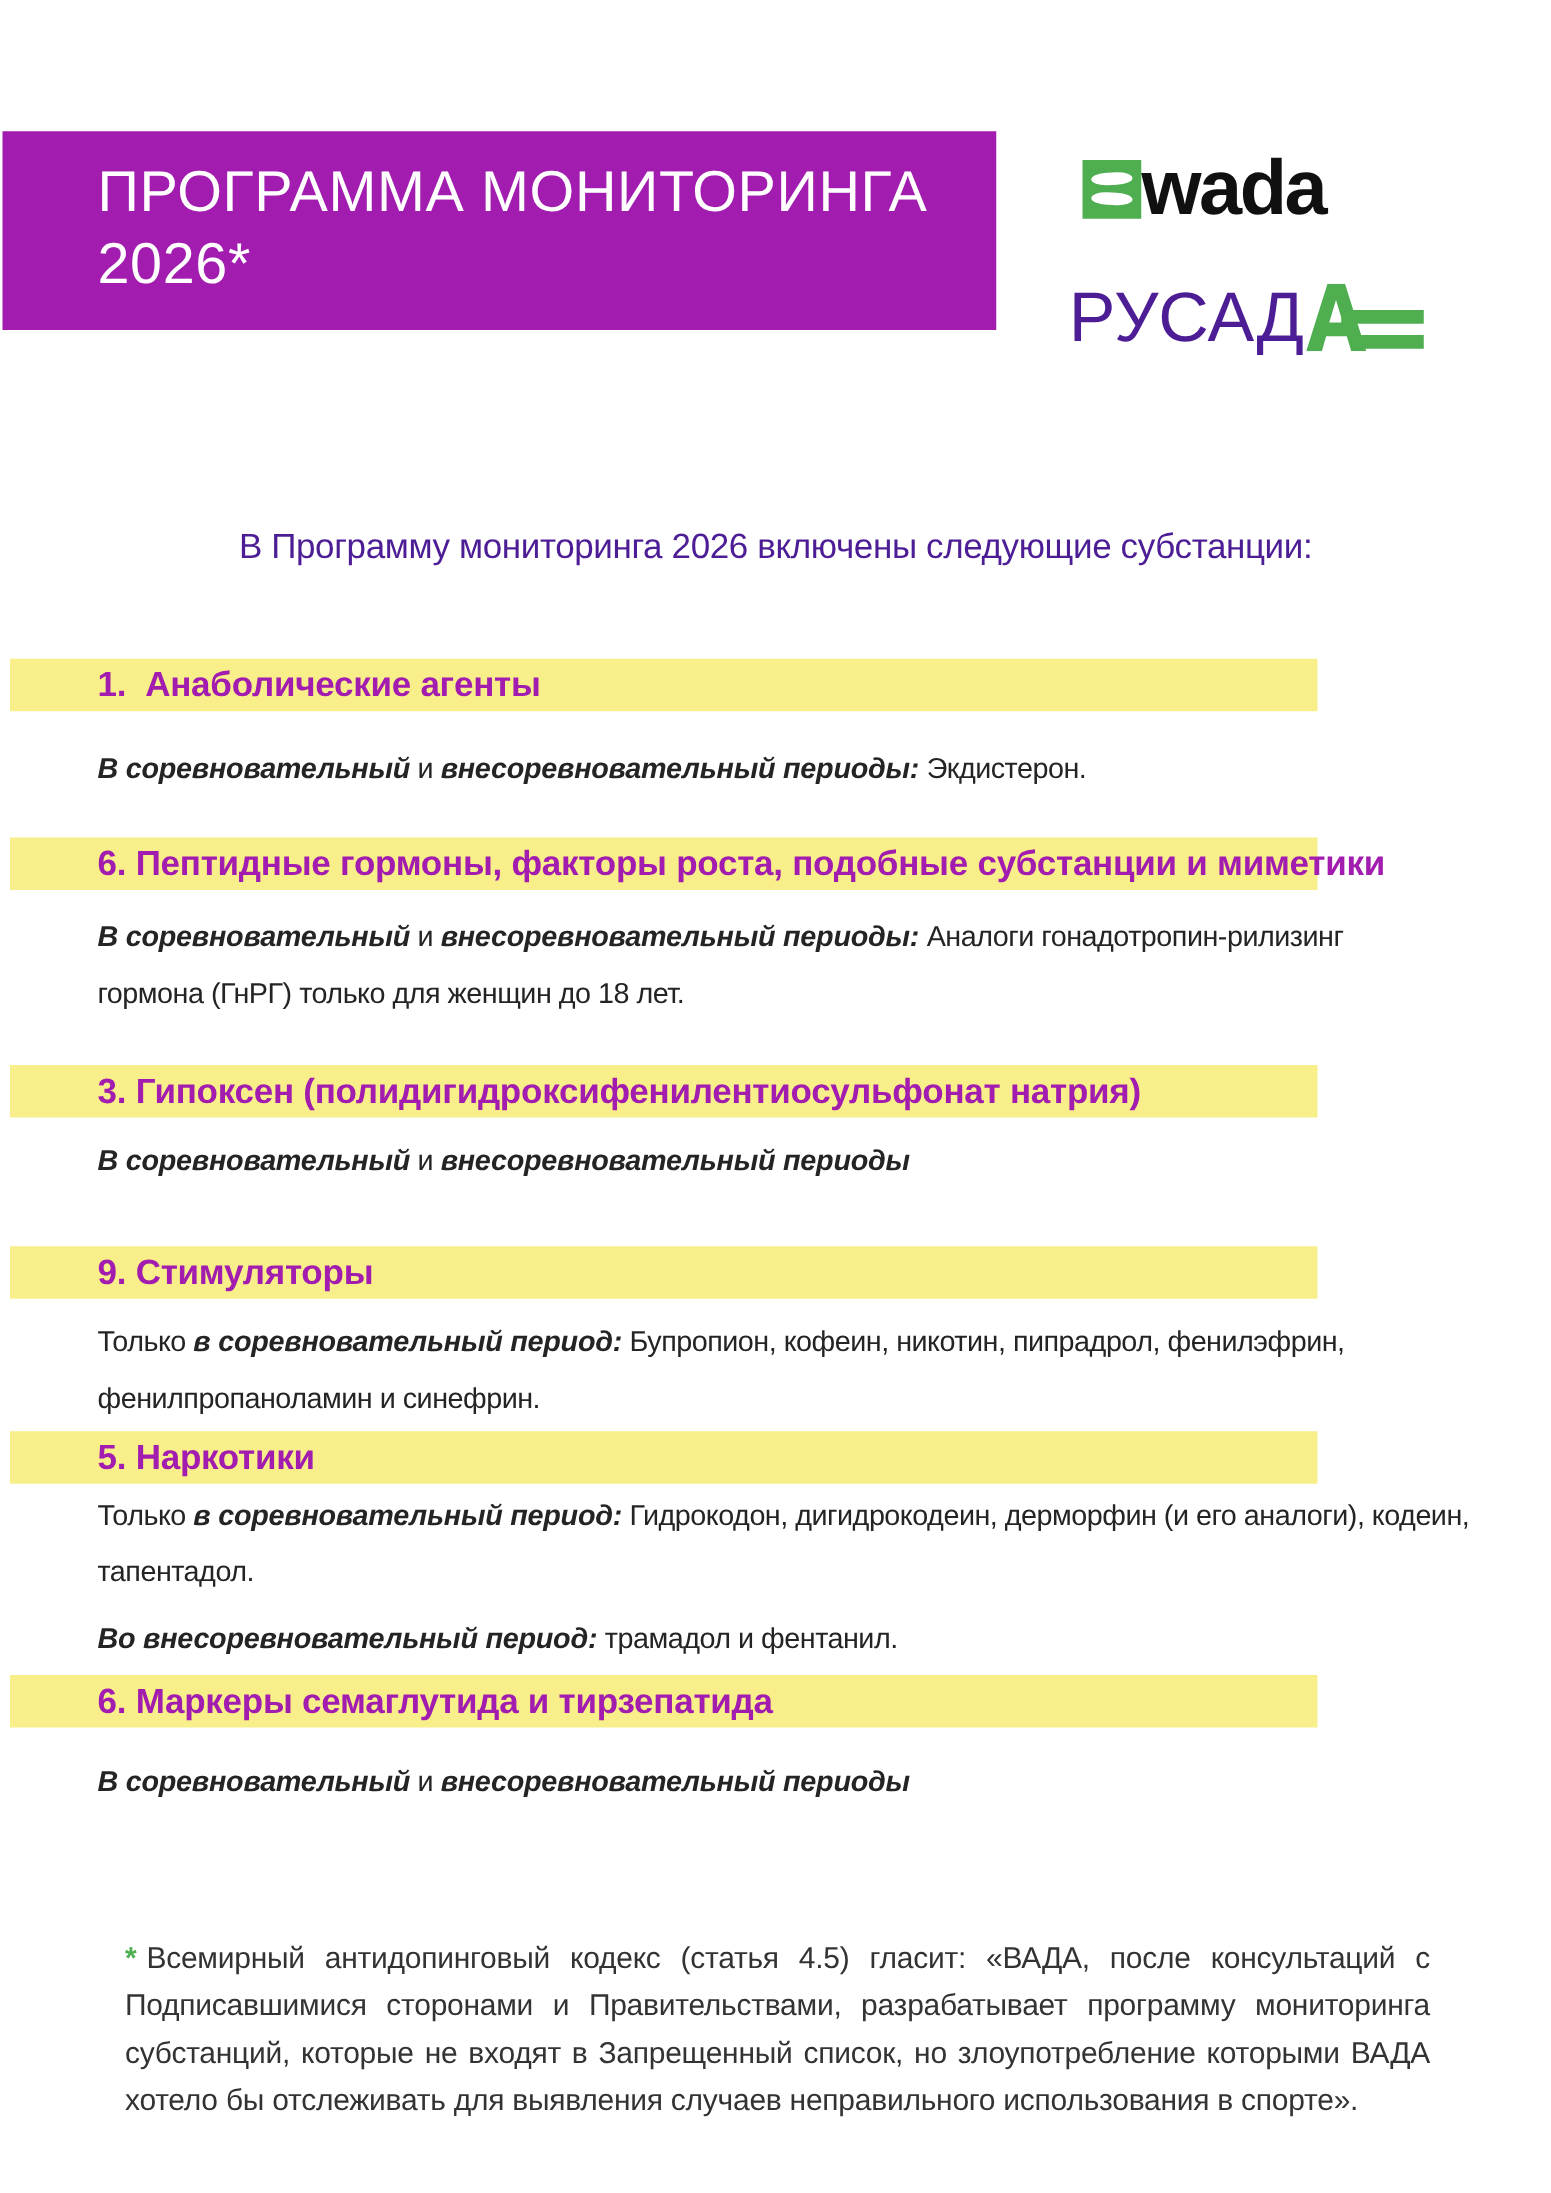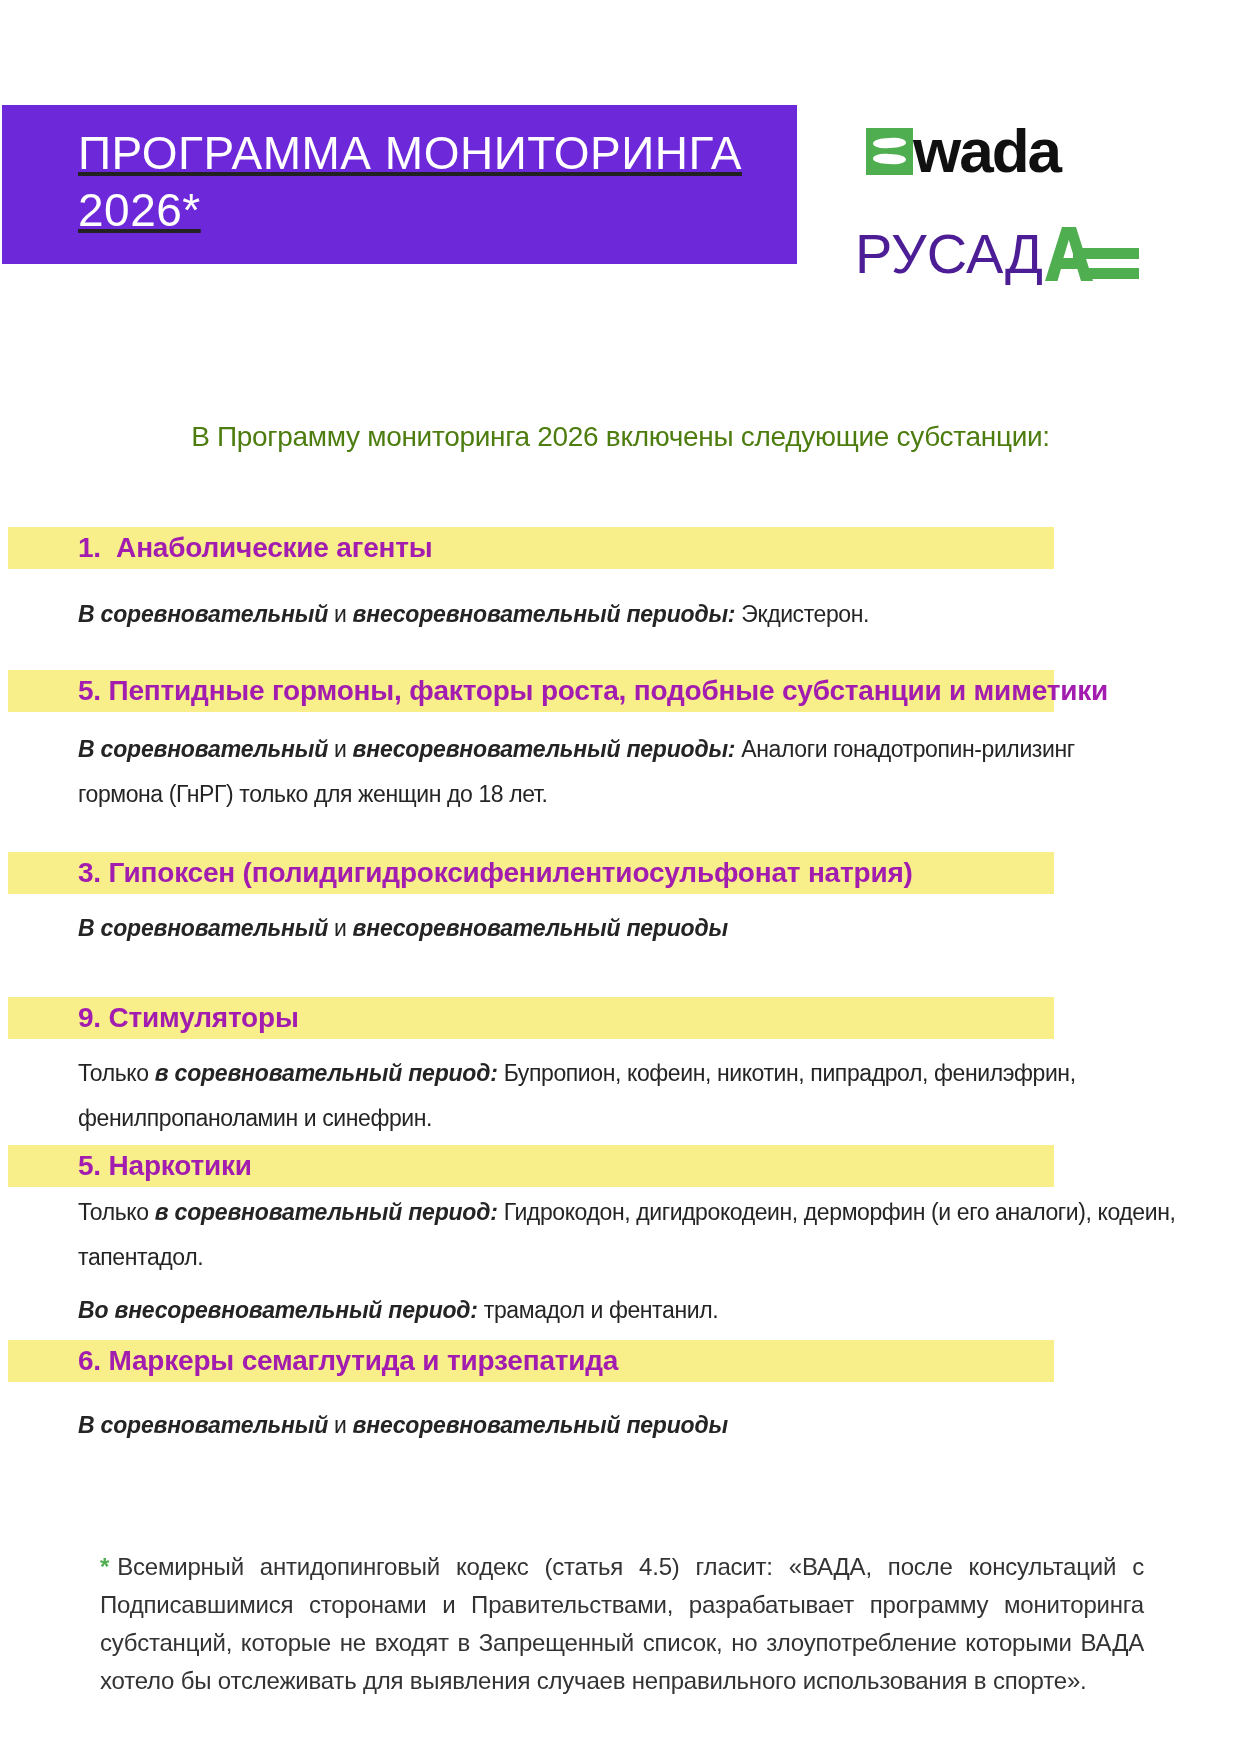--- a/index.html
+++ b/index.html
@@ -1,35 +1,35 @@
 <!DOCTYPE html>
 <html><head>
 <meta charset="utf-8">
 <style>
   html,body{margin:0;padding:0;background:#ffffff;}
   .page{
     position:relative;width:1241px;height:1754px;background:#ffffff;overflow:hidden;
     font-family:"Liberation Sans",sans-serif;color:#222;
   }
   
-  .green-block{position:absolute;left:2px;top:105px;width:795px;height:159px;background:#6d28d9;text-decoration:underline;}
+  .green-block{position:absolute;left:2px;top:105px;width:795px;height:159px;background:#a21caf;}
   .title{color:#ffffff;font-size:46px;line-height:57px;font-weight:400;padding:20px 0 0 76px;letter-spacing:0.5px;}
   
   .wada-logo{position:absolute;left:866px;top:120px;display:flex;align-items:center;gap:0;}
   .wada-mark{position:relative;width:47px;height:47px;background:#4fae4f;flex:0 0 auto;}
   .wada-mark i{position:absolute;left:7px;width:33px;height:10px;background:#ffffff;border-radius:50% 50% 50% 50% / 65% 65% 65% 65%;}
   .wada-mark i:nth-child(1){top:10px;transform:rotate(-2deg);}
   .wada-mark i:nth-child(2){top:26px;transform:rotate(2deg);}
   .wada-text{font-size:62px;font-weight:bold;color:#101010;letter-spacing:-2px;line-height:1;}
   
   .rusada-logo{position:absolute;left:855px;top:227px;display:flex;align-items:flex-start;}
   .rusada-text{font-size:56px;font-weight:normal;color:#4c1d95;letter-spacing:0px;line-height:54px;}
   .rusada-a{margin-left:2px;display:block;}
   
-  .intro{position:absolute;left:0;top:421px;width:1241px;text-align:center;font-size:28px;letter-spacing:-0.3px;color:#4d7c0f;}
+  .intro{position:absolute;left:0;top:421px;width:1241px;text-align:center;font-size:28px;letter-spacing:-0.3px;color:#4c1d95;}
   
   .bar{position:absolute;left:8px;width:1046px;height:42px;background:#f8ef8a;}
   .bar>span{position:absolute;left:70px;top:50%;transform:translateY(-50%);
     font-size:28px;font-weight:bold;color:#a21caf;white-space:pre;letter-spacing:-0.2px;}
   
   .body{position:absolute;left:78px;width:1112px;font-size:23px;line-height:45px;color:#242424;letter-spacing:-0.4px;}
   .seg-bi{font-weight:bold;font-style:italic;letter-spacing:-0.2px;}
   .seg-r{}
   
   .footnote{position:absolute;left:100px;top:1548px;width:1044px;font-size:24px;
@@ -66,21 +66,21 @@
   </div>
 
   <div class="intro">В Программу мониторинга 2026 включены следующие субстанции:</div>
 
   <div class="bar" style="top:527px">
     <span>1.  Анаболические агенты</span>
   </div>
   <div class="body" style="top:592px"><span class="seg-bi">В соревновательный</span><span class="seg-r"> и </span><span class="seg-bi">внесоревновательный периоды:</span><span class="seg-r"> Экдистерон.</span></div>
 
   <div class="bar" style="top:670px">
-    <span>5. Пептидные гормоны, факторы роста, подобные субстанции и миметики</span>
+    <span>6. Пептидные гормоны, факторы роста, подобные субстанции и миметики</span>
   </div>
   <div class="body" style="top:727px;width:1040px"><span class="seg-bi">В соревновательный</span><span class="seg-r"> и </span><span class="seg-bi">внесоревновательный периоды:</span><span class="seg-r"> Аналоги гонадотропин-рилизинг гормона (ГнРГ) только для женщин до 18 лет.</span></div>
 
   <div class="bar" style="top:852px">
     <span>3. Гипоксен (полидигидроксифенилентиосульфонат натрия)</span>
   </div>
   <div class="body" style="top:906px"><span class="seg-bi">В соревновательный</span><span class="seg-r"> и </span><span class="seg-bi">внесоревновательный периоды</span></div>
 
   <div class="bar" style="top:997px">
     <span>9. Стимуляторы</span>

